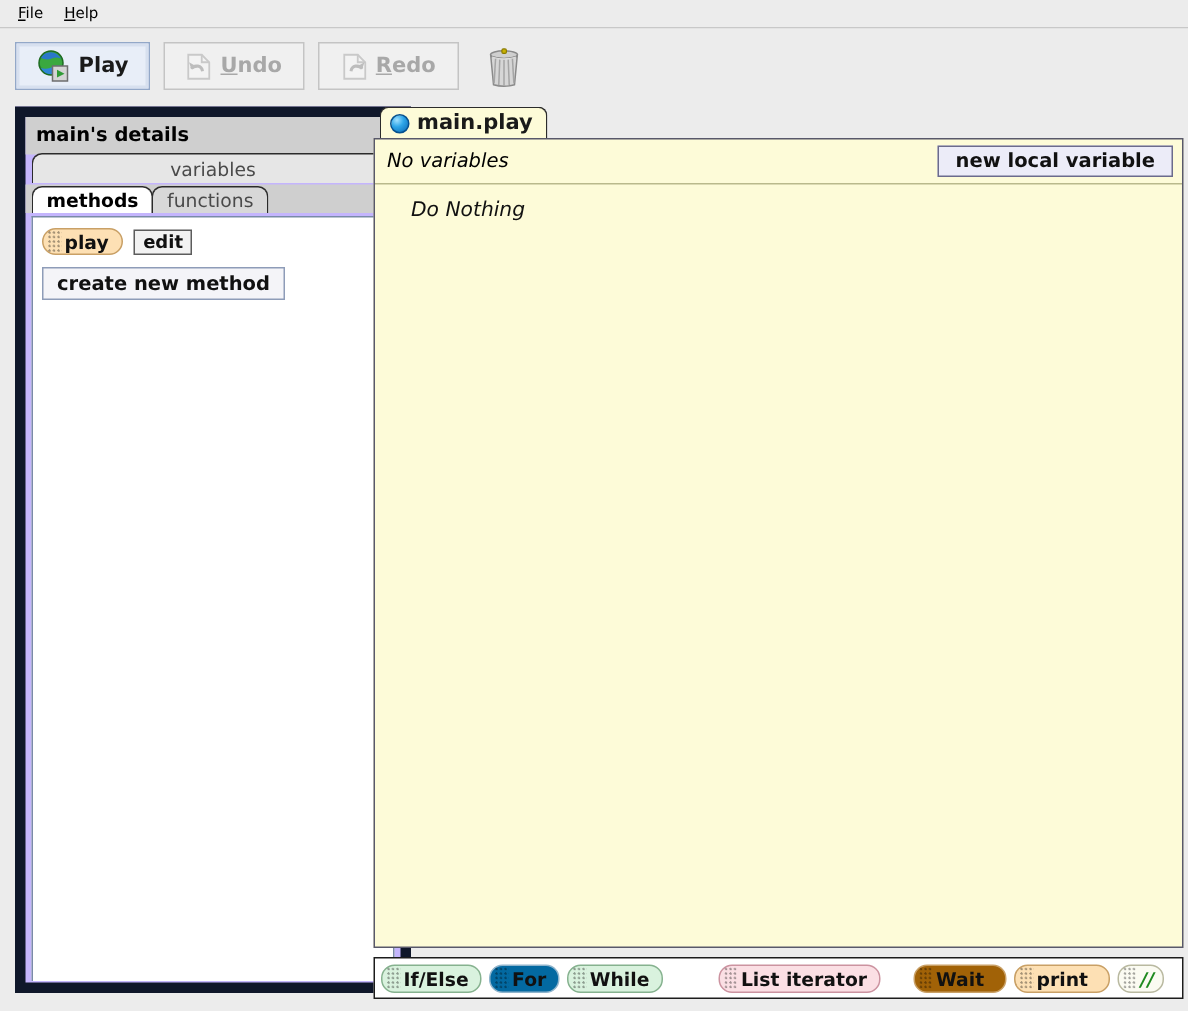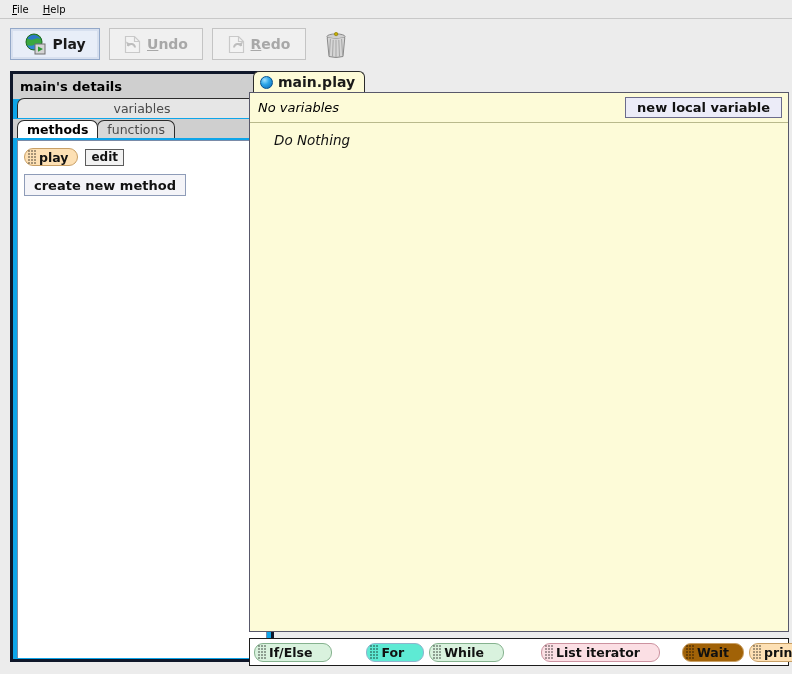--- a/index.html
+++ b/index.html
@@ -87,22 +87,22 @@
     left: 0; top: 69px; right: 0; bottom: 0;
     background: #ececec;
   }
 
   
   #left-panel {
     position: absolute;
     left: 10px; top: 2px;
     width: 264px; height: 591px;
     box-sizing: border-box;
-    border: 3px solid #0f172a;
-    background: #0ea5e9;
+    border: 7px solid #0f172a;
+    background: #c4b5fd;
   }
   #details-title {
     height: 25px;
     line-height: 25px;
     padding-left: 7px;
     font-weight: bold;
     font-size: 13px;
     background: #cfcfcf;
     color: #000;
   }
@@ -307,21 +307,21 @@
     gap: 5px;
   }
   .ptile {
     display: inline-flex;
     align-items: center;
     height: 19px;
     border-radius: 9px;
     font-size: 12.5px;
     font-weight: bold;
     color: #111;
-    padding-right: 19px;
+    padding-right: 8px;
     box-sizing: border-box;
     cursor: default;
     white-space: nowrap;
   }
   .ptile.comment { padding-right: 5px; font-style: italic; font-weight: bold; }
   .spacer-gap { width: 12px; flex: none; }
 </style>
 </head>
 <body>
 
@@ -431,21 +431,21 @@
       <div id="code-area">
         <div id="do-nothing">Do Nothing</div>
       </div>
     </div>
 
     <div id="palette">
       <span class="ptile" style="background:#d9f2de;border:1px solid #86b28f;">
         <span class="grip"></span>
         <span>If/Else</span>
       </span>
-      <span class="ptile" style="background:#5eead4;border:1px solid #8fb4cc;margin-left:29px;">
+      <span class="ptile" style="background:#0369a1;border:1px solid #8fb4cc;">
         <span class="grip"></span>
         <span>For</span>
       </span>
       <span class="ptile" style="background:#d9f2de;border:1px solid #86b28f;">
         <span class="grip"></span>
         <span>While</span>
       </span>
       <span class="ptile" style="background:#fbdfe4;border:1px solid #cc93a0;margin-left:32px;">
         <span class="grip"></span>
         <span>List iterator</span>

